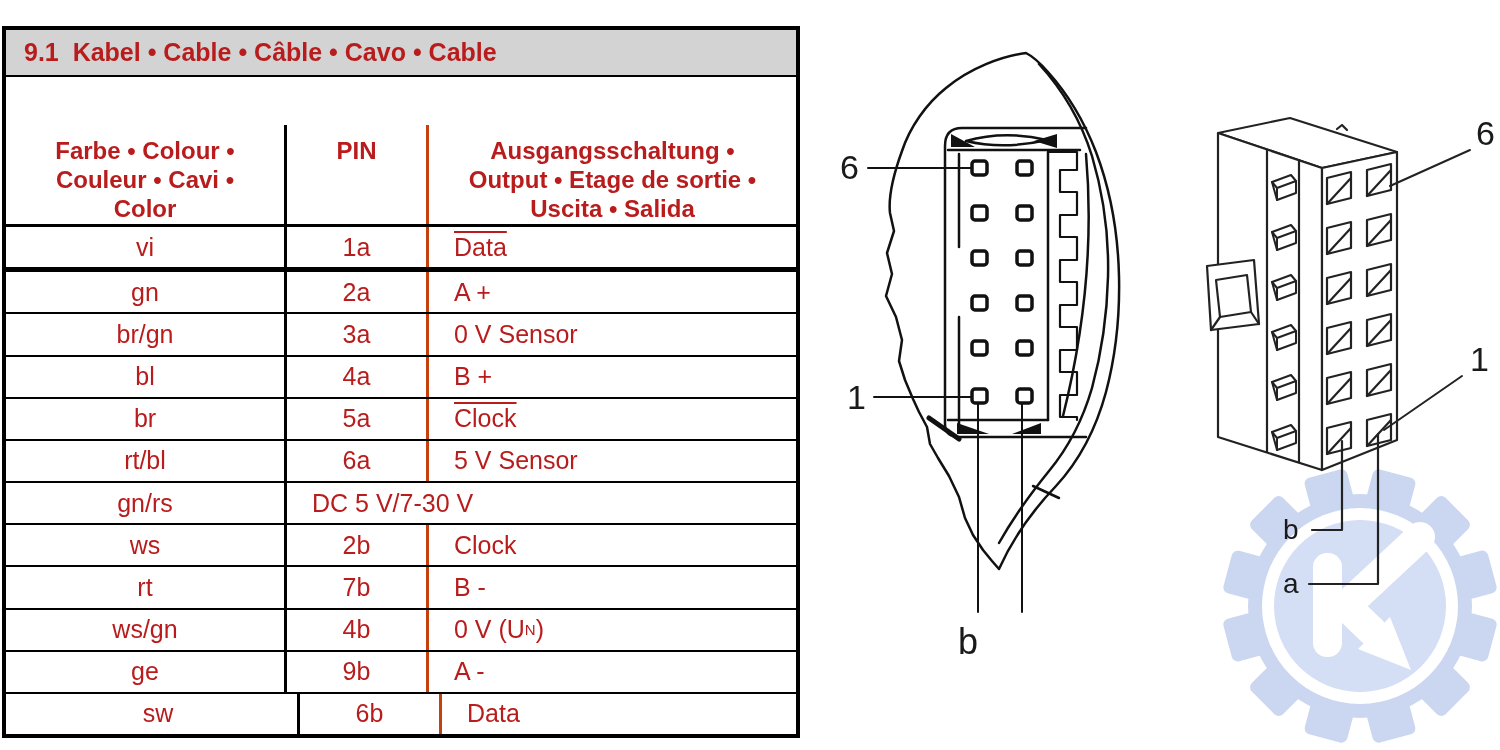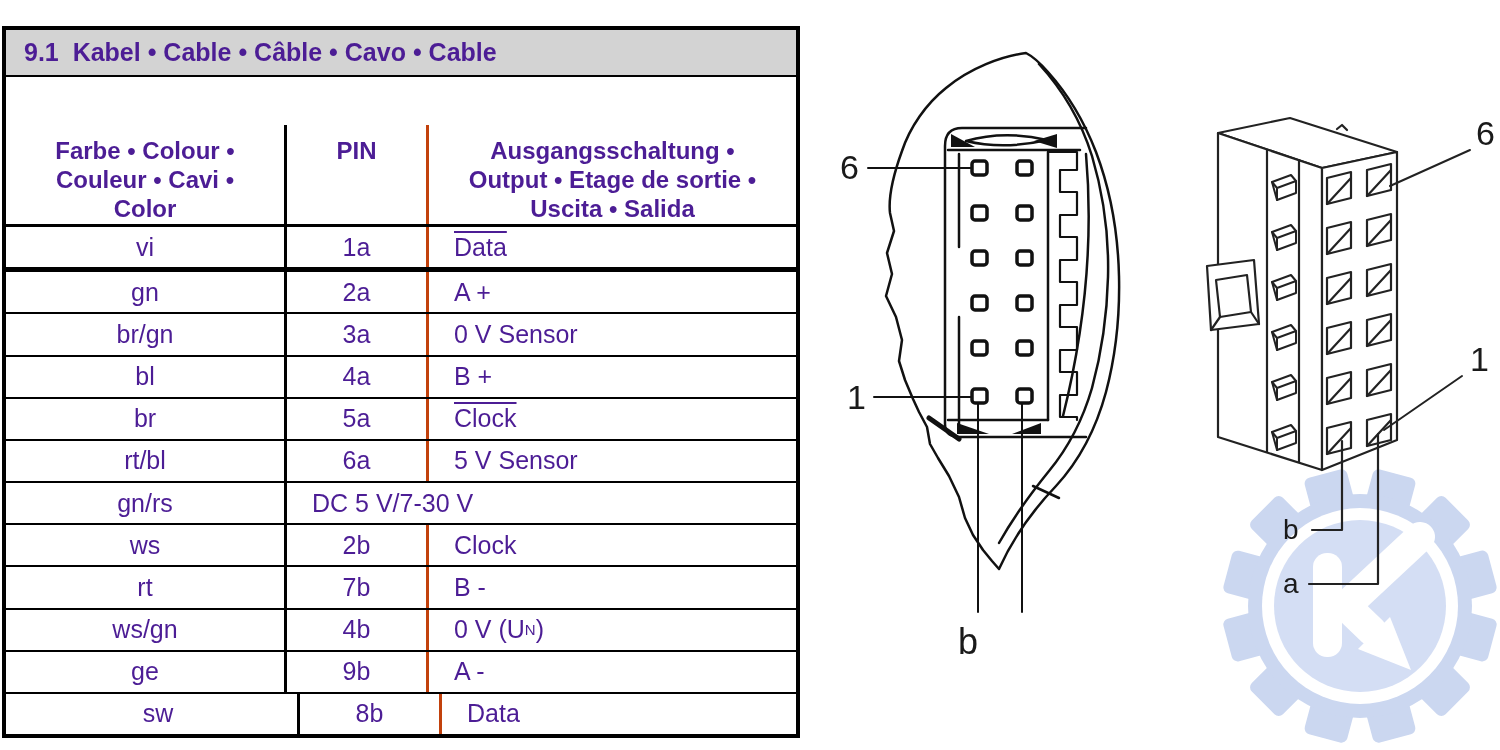--- a/index.html
+++ b/index.html
@@ -1,17 +1,17 @@
 <!DOCTYPE html>
 <html><head>
 <meta charset="utf-8">
 <style>
   html,body{margin:0;padding:0;background:#ffffff;}
   .page{position:relative;width:1500px;height:750px;background:#ffffff;overflow:hidden;
-        font-family:"Liberation Sans","DejaVu Sans",sans-serif;color:#4c1d95;}
+        font-family:"Liberation Sans","DejaVu Sans",sans-serif;color:#b91c1c;}
 
   
   .pin-table{position:absolute;left:2px;top:26px;width:798px;height:712px;
              border:4px solid #000;box-sizing:border-box;display:flex;flex-direction:column;background:#fff;}
   .title-bar{height:47px;background:#d3d3d3;border-bottom:2px solid #000;box-sizing:border-box;
              display:flex;align-items:center;padding-left:18px;font-weight:bold;font-size:25px;white-space:pre;}
   .header-row{height:102px;border-bottom:3px solid #000;box-sizing:border-box;display:flex;
               font-weight:bold;font-size:24px;line-height:29px;text-align:center;margin-top:48px;}
   .hc{display:flex;justify-content:center;align-items:flex-start;padding-top:11px;box-sizing:border-box;white-space:pre-line;}
   .c1{width:281px;border-right:3px solid #000;box-sizing:border-box;}
@@ -123,21 +123,21 @@
         </div>
         <div class="trow">
           <div class="cell c1">ge</div>
           <div class="cell c2">9b</div>
           <div class="cell c3">
             <span>A -</span>
           </div>
         </div>
         <div class="trow">
           <div class="cell c1">sw</div>
-          <div class="cell c2">8b</div>
+          <div class="cell c2">6b</div>
           <div class="cell c3">
             <span>Data</span>
           </div>
         </div>
       </div>
   </section>
 
   <svg class="fig" style="left:820px;top:30px;" width="390" height="690" viewBox="820 30 390 690" fill="none" stroke="#111" stroke-width="2.5" stroke-linecap="round" stroke-linejoin="round">
 
     <path fill="#ffffff" d="M1026,53 C1002,56 970,68 946,88 C926,104 910,127 902,151 C894,173 888,195 890,213

